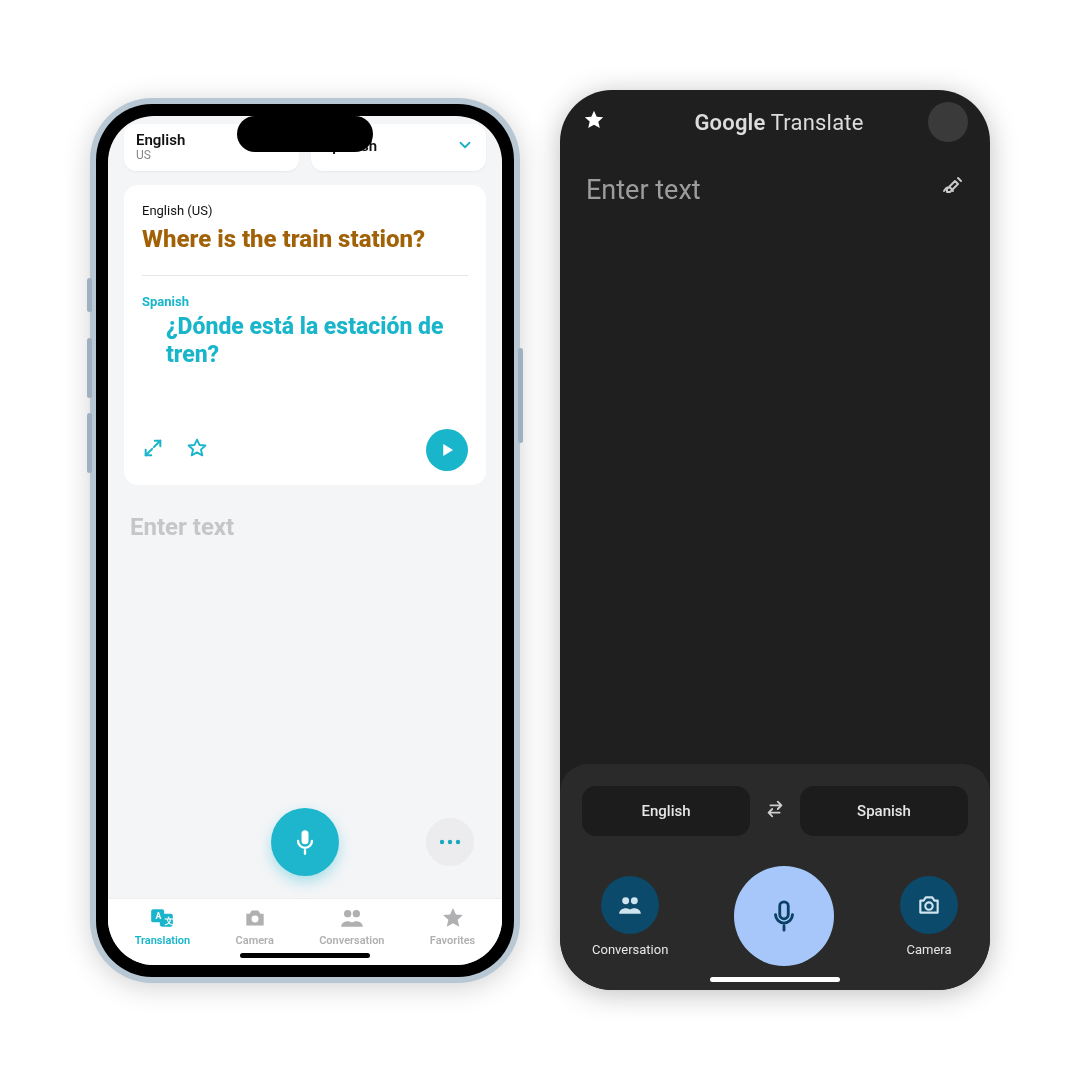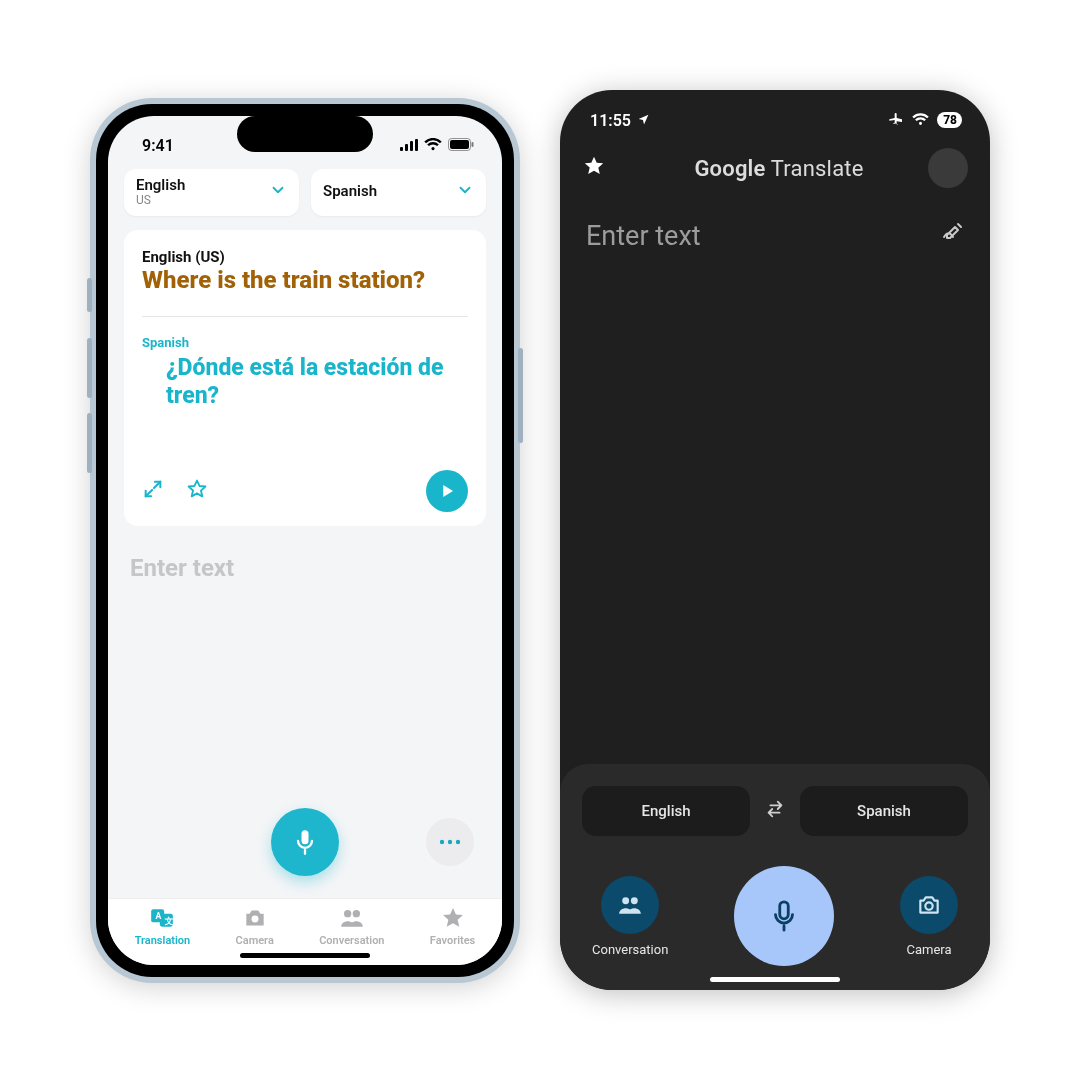--- a/index.html
+++ b/index.html
@@ -59,21 +59,21 @@
   }
   .lang-pill .names { line-height:1.15; }
   .lang-pill .names .main { font-size:15px; font-weight:600; color:#111; }
   .lang-pill .names .sub { font-size:12px; color:#888; }
   .chev { color:#1db1c8; }
 
   .card {
     margin:0 16px; background:#fff; border-radius:14px;
     padding:18px 18px 14px; display:flex; flex-direction:column; gap:16px;
   }
-  .card .src-label { font-size:15px; font-weight:700; color:#111; margin-bottom:0; }
+  .card .src-label { font-size:13px; font-weight:400; color:#111; margin-bottom:7px; }
   .card .src-text { font-size:24px; font-weight:800; color:#a16207; line-height:1.2; }
   .card hr { border:none; border-top:1px solid #e6e6e6; margin:6px 0 2px; }
   .card .tgt-label { font-size:13px; font-weight:700; color:#18b5cb; margin-bottom:4px; }
   .card .tgt-text { font-size:23px; font-weight:800; color:#18b5cb; line-height:1.2;margin-left:24px; }
   .card-actions { display:flex; align-items:center; justify-content:space-between; margin-top:44px; }
   .card-actions .left-acts { display:flex; gap:22px; color:#18b5cb; }
   .play-btn { width:42px; height:42px; border-radius:50%; background:#18b5cb; display:flex; align-items:center; justify-content:center; }
 
   .enter-area { padding:28px 22px 0; flex:1; font-size:24px; font-weight:700; color:#c6c6c8; }
 
@@ -152,45 +152,20 @@
 
 <div class="phone-a">
   <span class="side-btn sb-l1"></span>
   <span class="side-btn sb-l2"></span>
   <span class="side-btn sb-l3"></span>
   <span class="side-btn sb-r1"></span>
   <div class="bezel">
     <div class="notch-a"></div>
     <div class="screen">
 
-      <div class="statusbar-a">
-        <span>9:41</span>
-        <div class="status-icons-a">
-          <span>
-            <svg width="18" height="12" viewBox="0 0 18 12">
-                <rect x="0" y="8" width="3" height="4" rx="1" fill="#000"></rect>
-                <rect x="5" y="5" width="3" height="7" rx="1" fill="#000"></rect>
-                <rect x="10" y="2" width="3" height="10" rx="1" fill="#000"></rect>
-                <rect x="15" y="0" width="3" height="12" rx="1" fill="#000"></rect>
-              </svg>
-          </span>
-          <span>
-            <svg width="18" height="13" viewBox="0 0 18 13">
-                <path d="M9 12.2a1.6 1.6 0 100-3.2 1.6 1.6 0 000 3.2zM3.2 6.4a8.2 8.2 0 0111.6 0l-1.7 1.7a5.8 5.8 0 00-8.2 0L3.2 6.4zM.3 3.5a12.3 12.3 0 0117.4 0L16 5.2a9.9 9.9 0 00-14 0L.3 3.5z" fill="#000"></path>
-              </svg>
-          </span>
-          <span>
-            <svg width="26" height="13" viewBox="0 0 26 13">
-                <rect x="0.5" y="0.5" width="22" height="12" rx="3" fill="none" stroke="#000" stroke-opacity=".4"></rect>
-                <rect x="2" y="2" width="19" height="9" rx="2" fill="#000"></rect>
-                <rect x="23.5" y="4" width="2" height="5" rx="1" fill="#000" fill-opacity=".5"></rect>
-              </svg>
-          </span>
-        </div>
-      </div>
 
       <div class="lang-row">
         <div class="lang-pill">
           <div class="names">
             <div class="main">English</div>
             <div class="sub">US</div>
           </div>
           <span class="chev">
             <svg width="18" height="18" viewBox="0 0 24 24">
                 <path d="M6 9l6 6 6-6" fill="none" stroke="#1db1c8" stroke-width="2.4" stroke-linecap="round" stroke-linejoin="round"></path>
@@ -294,45 +269,20 @@
         </div>
       </div>
 
       <div class="home-ind-a"></div>
     </div>
   </div>
 </div>
 
 <div class="phone-b">
 
-  <div class="statusbar-b">
-    <div style="display:flex;gap:6px;align-items:center">
-      <span>11:55</span>
-      <span>
-        <svg width="13" height="13" viewBox="0 0 24 24">
-            <path d="M3 11l18-8-8 18-2-8-8-2z" fill="#fff"></path>
-          </svg>
-      </span>
-    </div>
-    <div class="status-icons-b">
-      <span>
-        <svg width="16" height="16" viewBox="0 0 24 24">
-            <path d="M21 14l-8-2V6a1.5 1.5 0 00-3 0v6l-8 2v2l8-1v4l-2 1v1l3.5-.8L15 23v-1l-2-1v-4l8 1v-2z" fill="#fff"></path>
-          </svg>
-      </span>
-      <span>
-        <svg width="17" height="13" viewBox="0 0 18 13">
-            <path d="M9 12.2a1.6 1.6 0 100-3.2 1.6 1.6 0 000 3.2zM3.2 6.4a8.2 8.2 0 0111.6 0l-1.7 1.7a5.8 5.8 0 00-8.2 0L3.2 6.4zM.3 3.5a12.3 12.3 0 0117.4 0L16 5.2a9.9 9.9 0 00-14 0L.3 3.5z" fill="#fff"></path>
-          </svg>
-      </span>
-      <span class="batt-pill">
-        <span>78</span>
-      </span>
-    </div>
-  </div>
 
   <div class="header-b">
     <span>
       <svg width="24" height="24" viewBox="0 0 24 24">
           <path d="M12 2.8l2.7 5.9 6.5.6-4.9 4.4 1.5 6.4L12 16.8 6.2 20l1.5-6.4L2.8 9.3l6.5-.6L12 2.8z" fill="#fff"></path>
         </svg>
     </span>
     <div class="title-b">
       <span class="g-bold">Google</span><span class="g-thin"> Translate</span>
     </div>

